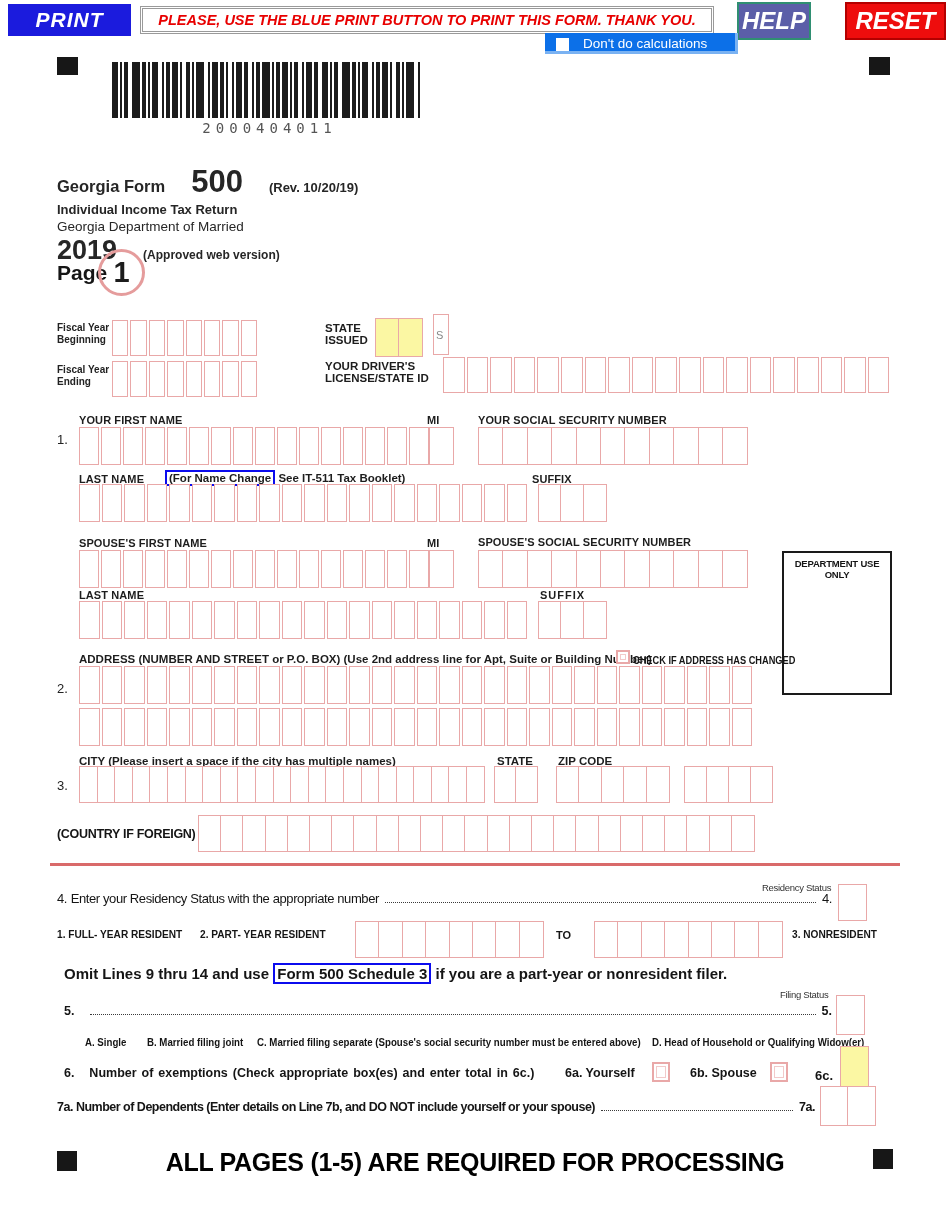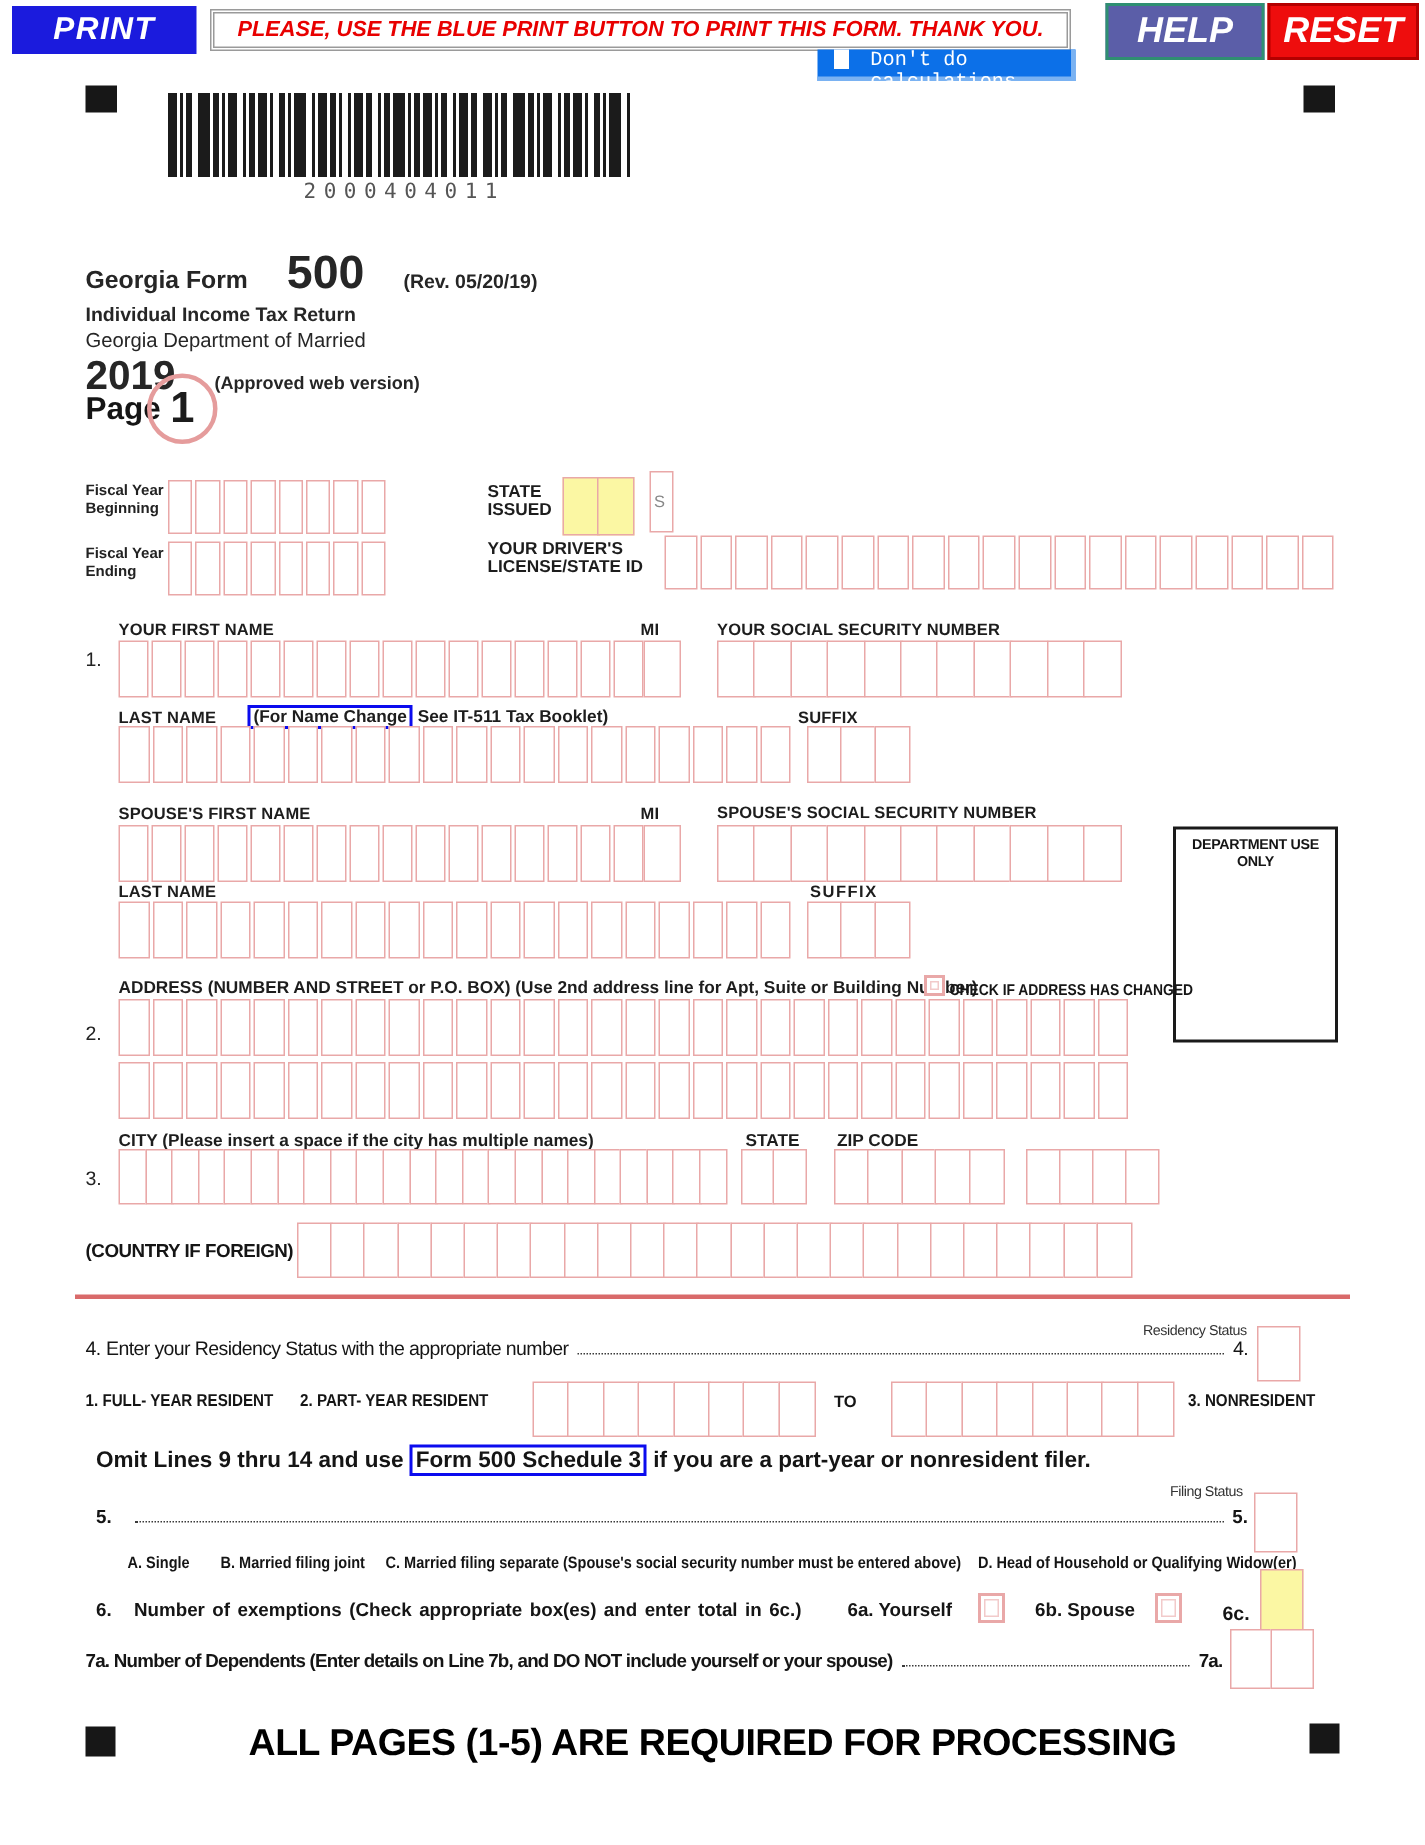--- a/index.html
+++ b/index.html
@@ -24,24 +24,24 @@
   .cond{letter-spacing:-.4px}
   .xc{transform:scaleX(.88);transform-origin:0 50%;white-space:nowrap}
   .leaderline{position:absolute;display:flex;align-items:flex-end}
   .leader{flex:1;border-bottom:1.7px dotted #3a3a3a;margin:0 6px 3px 6px;height:2px}
   .linkbox{border:2px solid #0b0bee;padding:0 2px;display:inline-block}
   .cb{position:absolute;border:2px solid var(--pink);background:#fff;box-shadow:inset 0 0 0 2px #fff,inset 0 0 0 3px #f2caca}
   .box{position:absolute;border:1.8px solid var(--pink);background:#fff}
   
   .btn{position:absolute;display:flex;align-items:center;justify-content:center;font-style:italic;font-weight:bold;color:#fff;cursor:pointer;font-family:"Liberation Sans",sans-serif}
   #printBtn{left:8px;top:4px;width:123px;height:32px;background:#1b1bdd;font-size:21px;letter-spacing:1px}
-  #helpBtn{left:737px;top:2px;width:106px;height:38px;background:#5b5ea8;border:2px solid #2f8f72;font-size:24px}
+  #helpBtn{left:737px;top:2px;width:74px;height:38px;background:#5b5ea8;border:2px solid #2f8f72;font-size:24px}
   #resetBtn{left:845px;top:2px;width:101px;height:38px;background:#ee0d0d;border:2px solid #b40000;font-size:24px}
   #notice{position:absolute;left:140px;top:6px;width:574px;height:28px;border:3px double #9a9a9a;display:flex;align-items:center;justify-content:center;color:#e80000;font-style:italic;font-weight:bold;font-size:14.5px;white-space:nowrap}
-  #calcbar{position:absolute;left:545px;top:33px;width:172px;height:21px;background:#0c70e8;border-right:3px solid #7ab2f2;border-bottom:3px solid #7ab2f2;display:flex;align-items:flex-start;color:#fff;font-family:Liberation Mono, monospace;font-size:13.5px}
+  #calcbar{position:absolute;left:545px;top:33px;width:193px;height:21px;background:#0c70e8;border-right:3px solid #7ab2f2;border-bottom:3px solid #7ab2f2;display:flex;align-items:flex-end;color:#fff;font-family:Liberation Sans, sans-serif;font-size:13.5px}
   #calcbar .wcb{width:13px;height:13px;background:#fff;margin:0 14px 0 11px}
   
   #hdr{position:absolute;left:57px;top:164px;color:#262626}
   #hdr .row{display:flex;align-items:baseline;gap:26px}
   
   #deptbox{position:absolute;left:782px;top:551px;width:110px;height:144px;border:2px solid #1a1a1a;text-align:center;font-size:9.5px;font-weight:bold;padding-top:5px;letter-spacing:-.2px}
   #sep{position:absolute;left:50px;top:863px;width:850px;height:3px;background:#d96a6a}
   #barcode{position:absolute;left:112px;top:62px;width:315px;height:56px}
   #bcnum{position:absolute;left:112px;top:120px;width:315px;text-align:center;font-family:"DejaVu Sans Mono",monospace;font-size:14px;letter-spacing:5px;color:#555}
   #pgcircle{position:absolute;left:98px;top:249px;width:47px;height:47px;border:3px solid #e59c9c;border-radius:50%;display:flex;align-items:center;justify-content:center;font-size:29px;font-weight:bold;color:#1c1c1c}
@@ -115,21 +115,21 @@
       <span style="position: absolute; left: 290px; top: 0px; width: 2px; height: 100%; background: rgb(27, 27, 27);"></span>
       <span style="position: absolute; left: 294px; top: 0px; width: 8px; height: 100%; background: rgb(27, 27, 27);"></span>
       <span style="position: absolute; left: 306px; top: 0px; width: 2px; height: 100%; background: rgb(27, 27, 27);"></span>
     </div>
   <div id="bcnum">2000404011</div>
 
   <div id="hdr">
     <div class="row">
       <span class="b" style="font-size:16.5px">Georgia Form</span>
       <span class="b" style="font-size:31px">500</span>
-      <span class="b" style="font-size:13px">(Rev. 05/20/19)</span>
+      <span class="b" style="font-size:13px">(Rev. 10/20/19)</span>
     </div>
     <div class="b" style="font-size:13px;margin-top:2px">Individual Income Tax Return</div>
     <div style="font-size:13.5px;margin-top:2px">Georgia Department of Married</div>
     <div class="row" style="margin-top:1px">
       <span class="b" style="font-size:27px">2019</span>
       <span class="b" style="font-size:12px">(Approved web version)</span>
     </div>
   </div>
   <div class="abs b" style="left:57px;top:261px;font-size:21px">Page</div>
   <div id="pgcircle">

